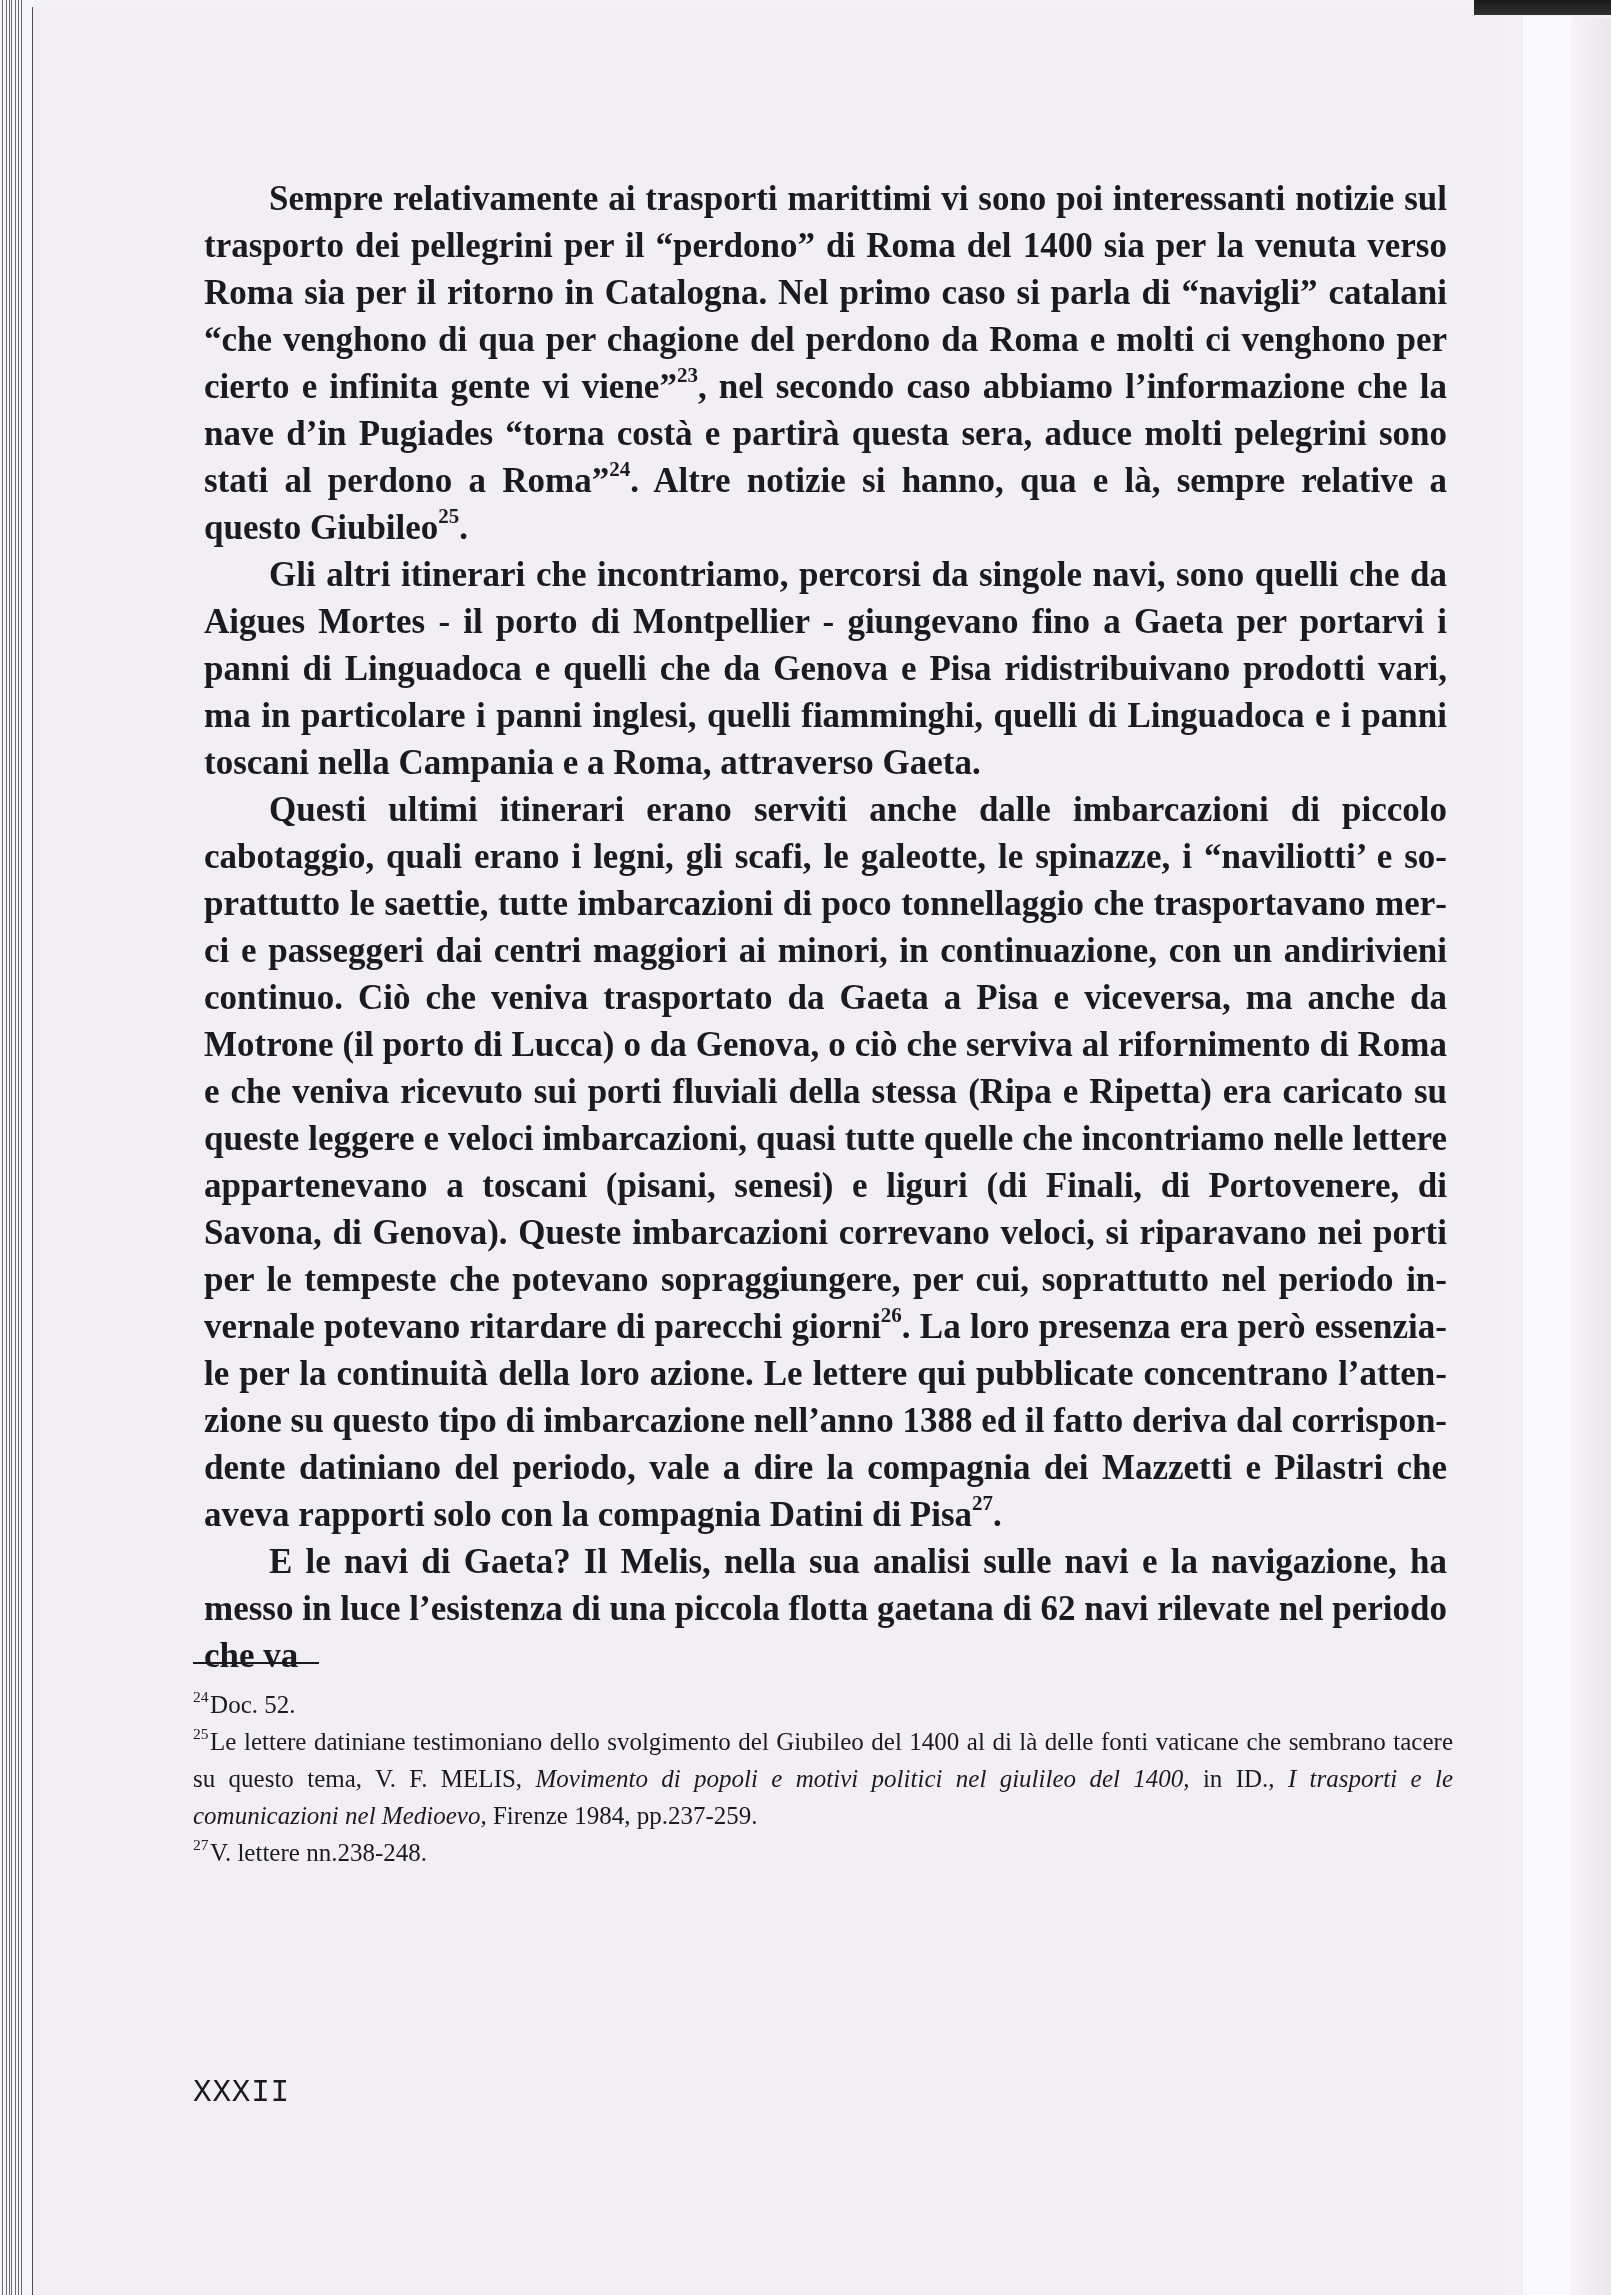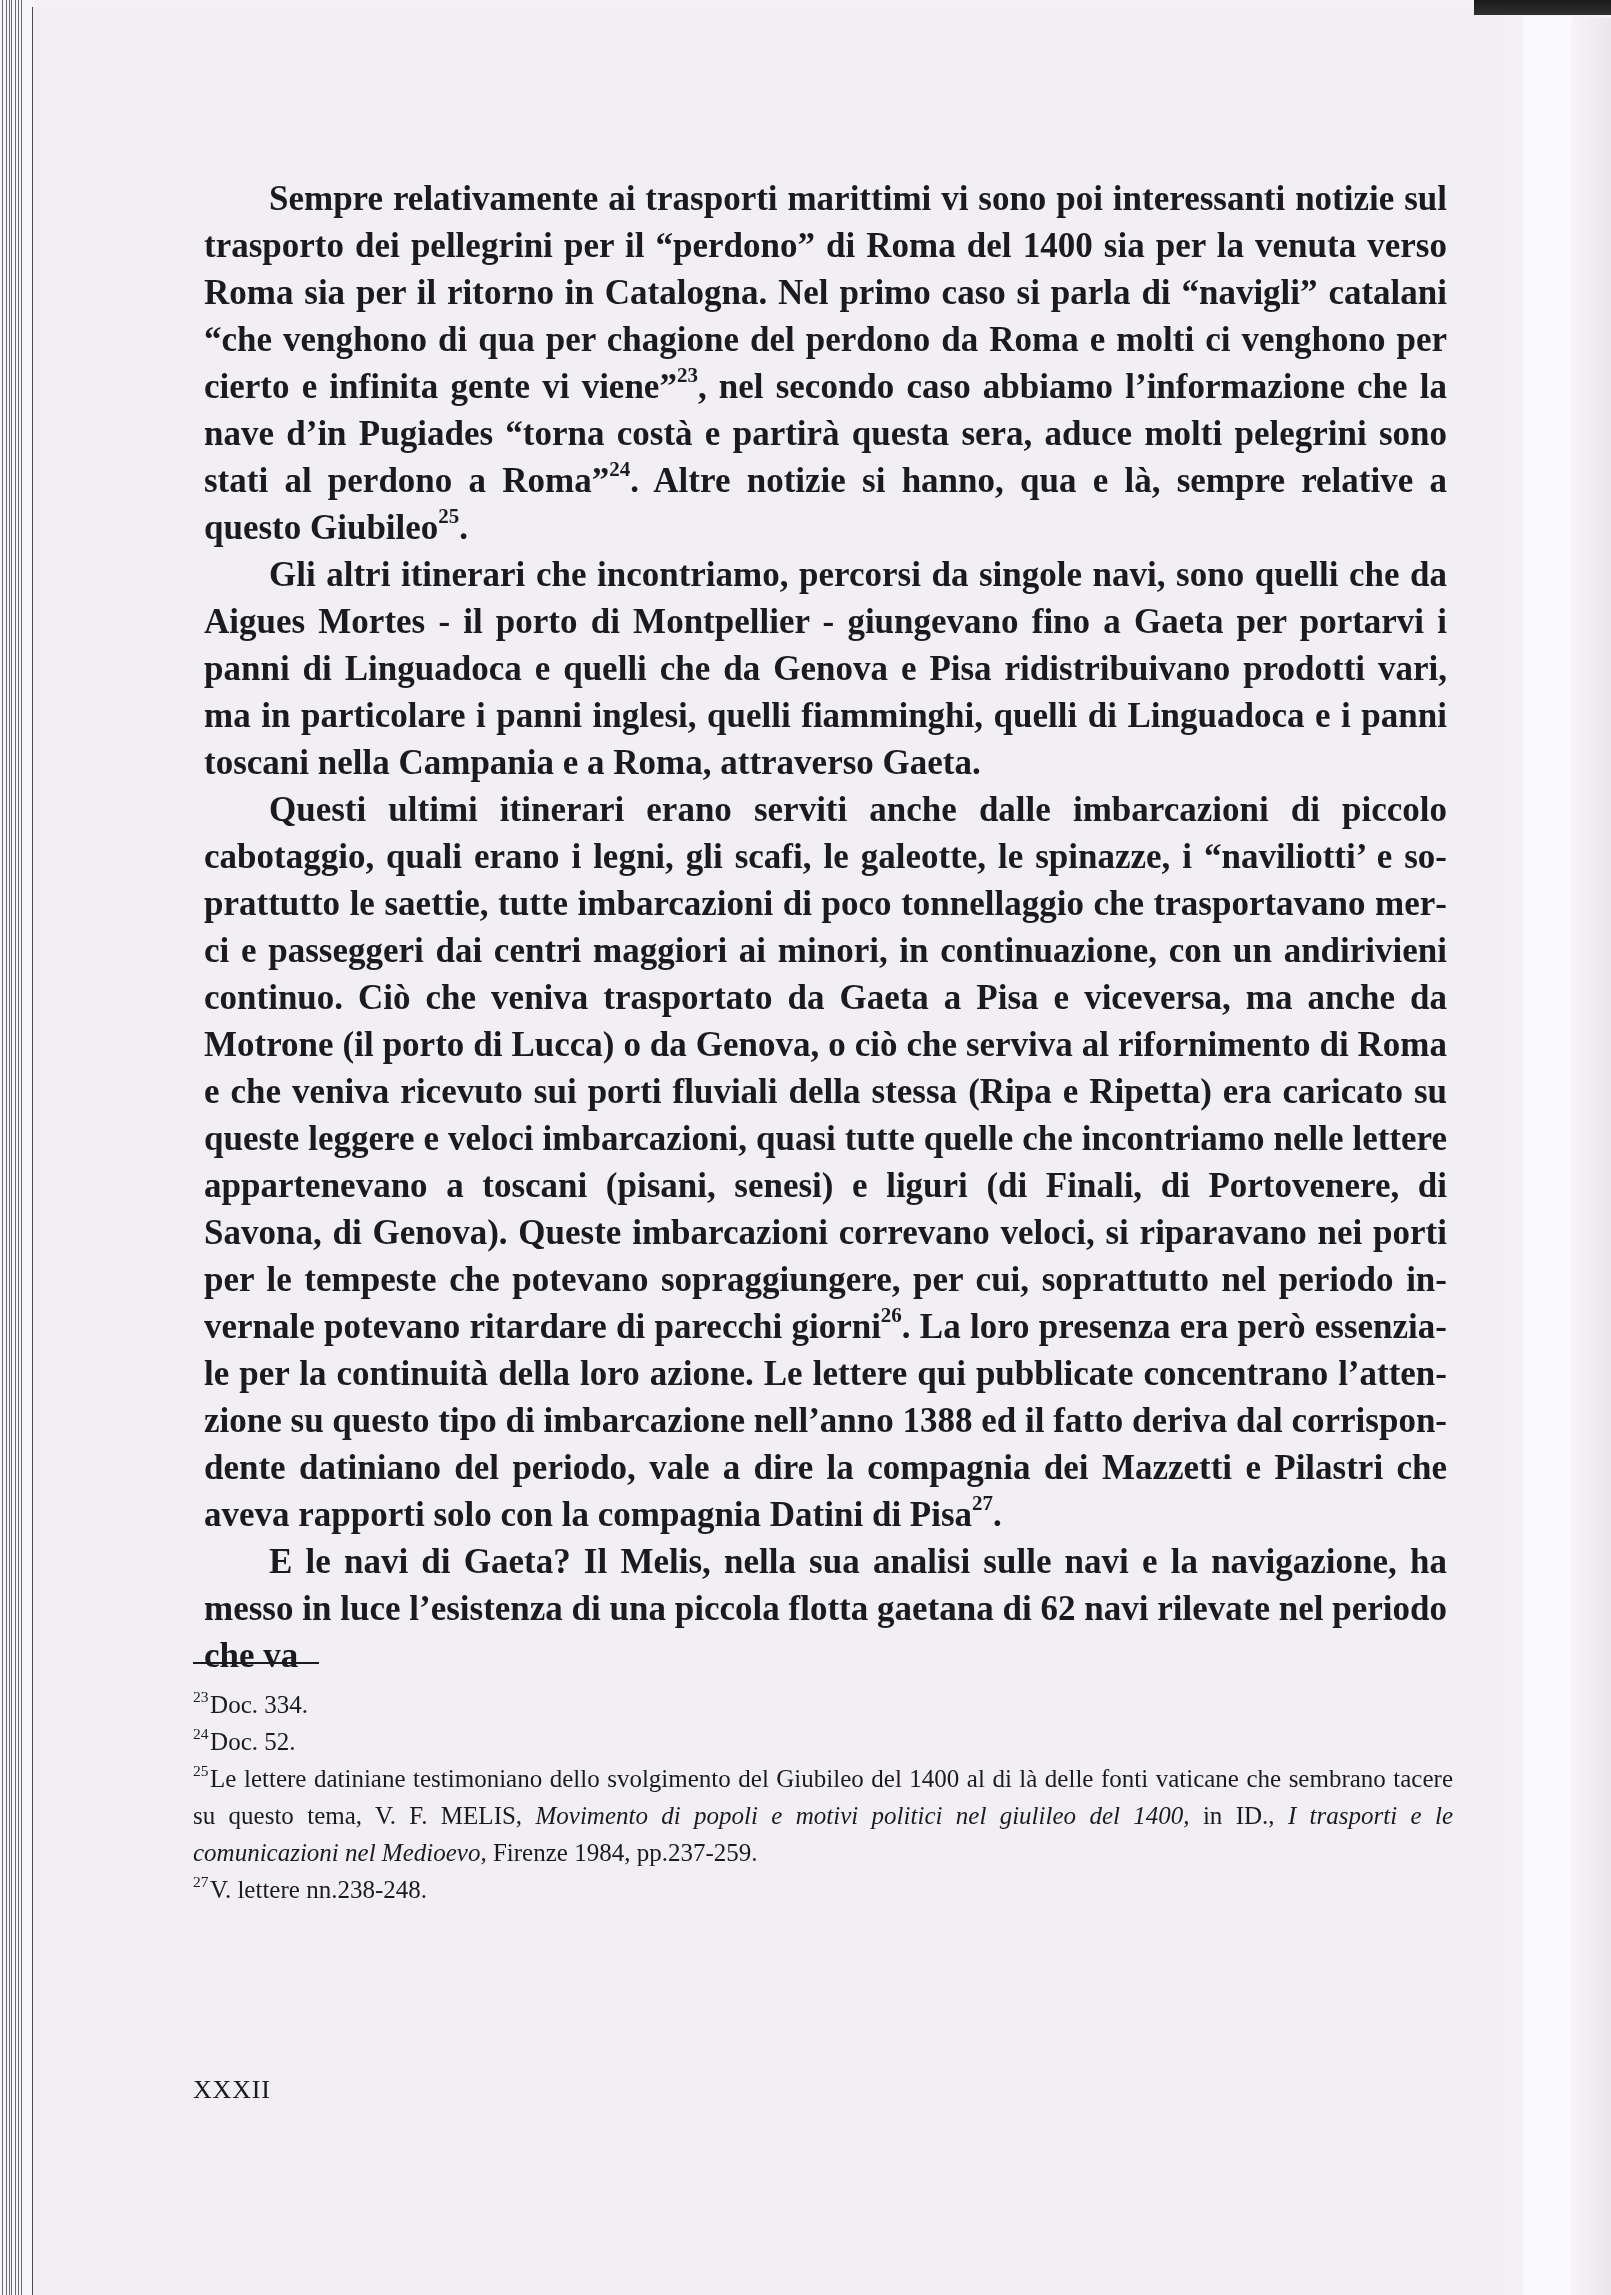--- a/index.html
+++ b/index.html
@@ -35,21 +35,21 @@
   .fn-rule { position: absolute; left: 193px; top: 1662px; width: 126px; height: 1.6px; background: #1b1a1c; }
   .footnotes {
     position: absolute; left: 193px; top: 1686px; width: 1260px;
     font-size: 25px; line-height: 37px; text-align: justify;
   }
   .footnotes .fn { margin: 0; }
   .footnotes .fn sup { font-size: 0.62em; vertical-align: 0.7em; margin-right: 1.6px; }
   .footnotes i { font-style: italic; }
   .page-number {
     position: absolute; left: 193px; top: 2075px;
-    font-size: 26px; letter-spacing: 0.8px;
+    font-size: 31px; letter-spacing: 0.8px; font-family: Liberation Mono, monospace;
   }
 </style>
 </head>
 <body>
 
 <div class="page-edges">
   <span style="left:2.4px"></span>
     <span style="left:5.7px"></span>
     <span style="left:9px"></span>
   <span style="left:11.3px"></span>
@@ -65,20 +65,19 @@
 <div class="body-text">
   <p>Sempre relativamente ai trasporti marittimi vi sono poi interessanti notizie sul trasporto dei pellegrini per il “perdono” di Roma del 1400 sia per la venuta verso Roma sia per il ritorno in Catalogna. Nel primo caso si parla di “navigli” catalani “che venghono di qua per chagione del perdono da Roma e molti ci venghono per cierto e infinita gente vi viene”<sup>23</sup>, nel secondo caso abbiamo l’informazione che la nave d’in Pugiades “torna costà e partirà questa sera, aduce molti pelegrini sono stati al perdono a Roma”<sup>24</sup>. Altre notizie si hanno, qua e là, sempre relative a questo Giubileo<sup>25</sup>.</p>
   <p>Gli altri itinerari che incontriamo, percorsi da singole navi, sono quelli che da Aigues Mortes - il porto di Montpellier - giungevano fino a Gaeta per portarvi i panni di Linguadoca e quelli che da Genova e Pisa ridistribuivano prodotti vari, ma in particolare i panni inglesi, quelli fiamminghi, quelli di Linguadoca e i panni to­scani nella Campania e a Roma, attraverso Gaeta.</p>
   <p>Questi ultimi itinerari erano serviti anche dalle imbarcazioni di piccolo cabotaggio, quali erano i legni, gli scafi, le galeotte, le spinazze, i “naviliotti’ e so­prattutto le saettie, tutte imbarcazioni di poco tonnellaggio che trasportavano mer­ci e passeggeri dai centri maggiori ai minori, in continuazione, con un andirivieni continuo. Ciò che veniva trasportato da Gaeta a Pisa e viceversa, ma anche da Motrone (il porto di Lucca) o da Genova, o ciò che serviva al rifornimento di Roma e che veniva ricevuto sui porti fluviali della stessa (Ripa e Ripetta) era caricato su queste leggere e veloci imbarcazioni, quasi tutte quelle che incontriamo nelle lette­re appartenevano a toscani (pisani, senesi) e liguri (di Finali, di Portovenere, di Savona, di Genova). Queste imbarcazioni correvano veloci, si riparavano nei porti per le tempeste che potevano sopraggiungere, per cui, soprattutto nel periodo in­vernale potevano ritardare di parecchi giorni<sup>26</sup>. La loro presenza era però essenzia­le per la continuità della loro azione. Le lettere qui pubblicate concentrano l’atten­zione su questo tipo di imbarcazione nell’anno 1388 ed il fatto deriva dal corrispon­dente datiniano del periodo, vale a dire la compagnia dei Mazzetti e Pilastri che aveva rapporti solo con la compagnia Datini di Pisa<sup>27</sup>.</p>
   <p>E le navi di Gaeta? Il Melis, nella sua analisi sulle navi e la navigazione, ha messo in luce l’esistenza di una piccola flotta gaetana di 62 navi rilevate nel periodo che va</p>
 </div>
 
 <div class="fn-rule"></div>
 
 <div class="footnotes">
-  <p class="fn"><sup>23</sup>Doc. 334.</p>
   <p class="fn"><sup>24</sup>Doc. 52.</p>
   <p class="fn"><sup>25</sup>Le lettere datiniane testimoniano dello svolgimento del Giubileo del 1400 al di là delle fonti vaticane che sembrano tacere su questo tema, V. F. MELIS, <i>Movimento di popoli e motivi politici nel giulileo del 1400,</i>  in ID., <i>I trasporti e le comunicazioni nel Medioevo,</i> Firenze 1984, pp.237-259.</p>
   <p class="fn"><sup>27</sup>V. lettere nn.238-248.</p>
 </div>
 
 <div class="page-number">XXXII</div>
 
 
 </body></html>

